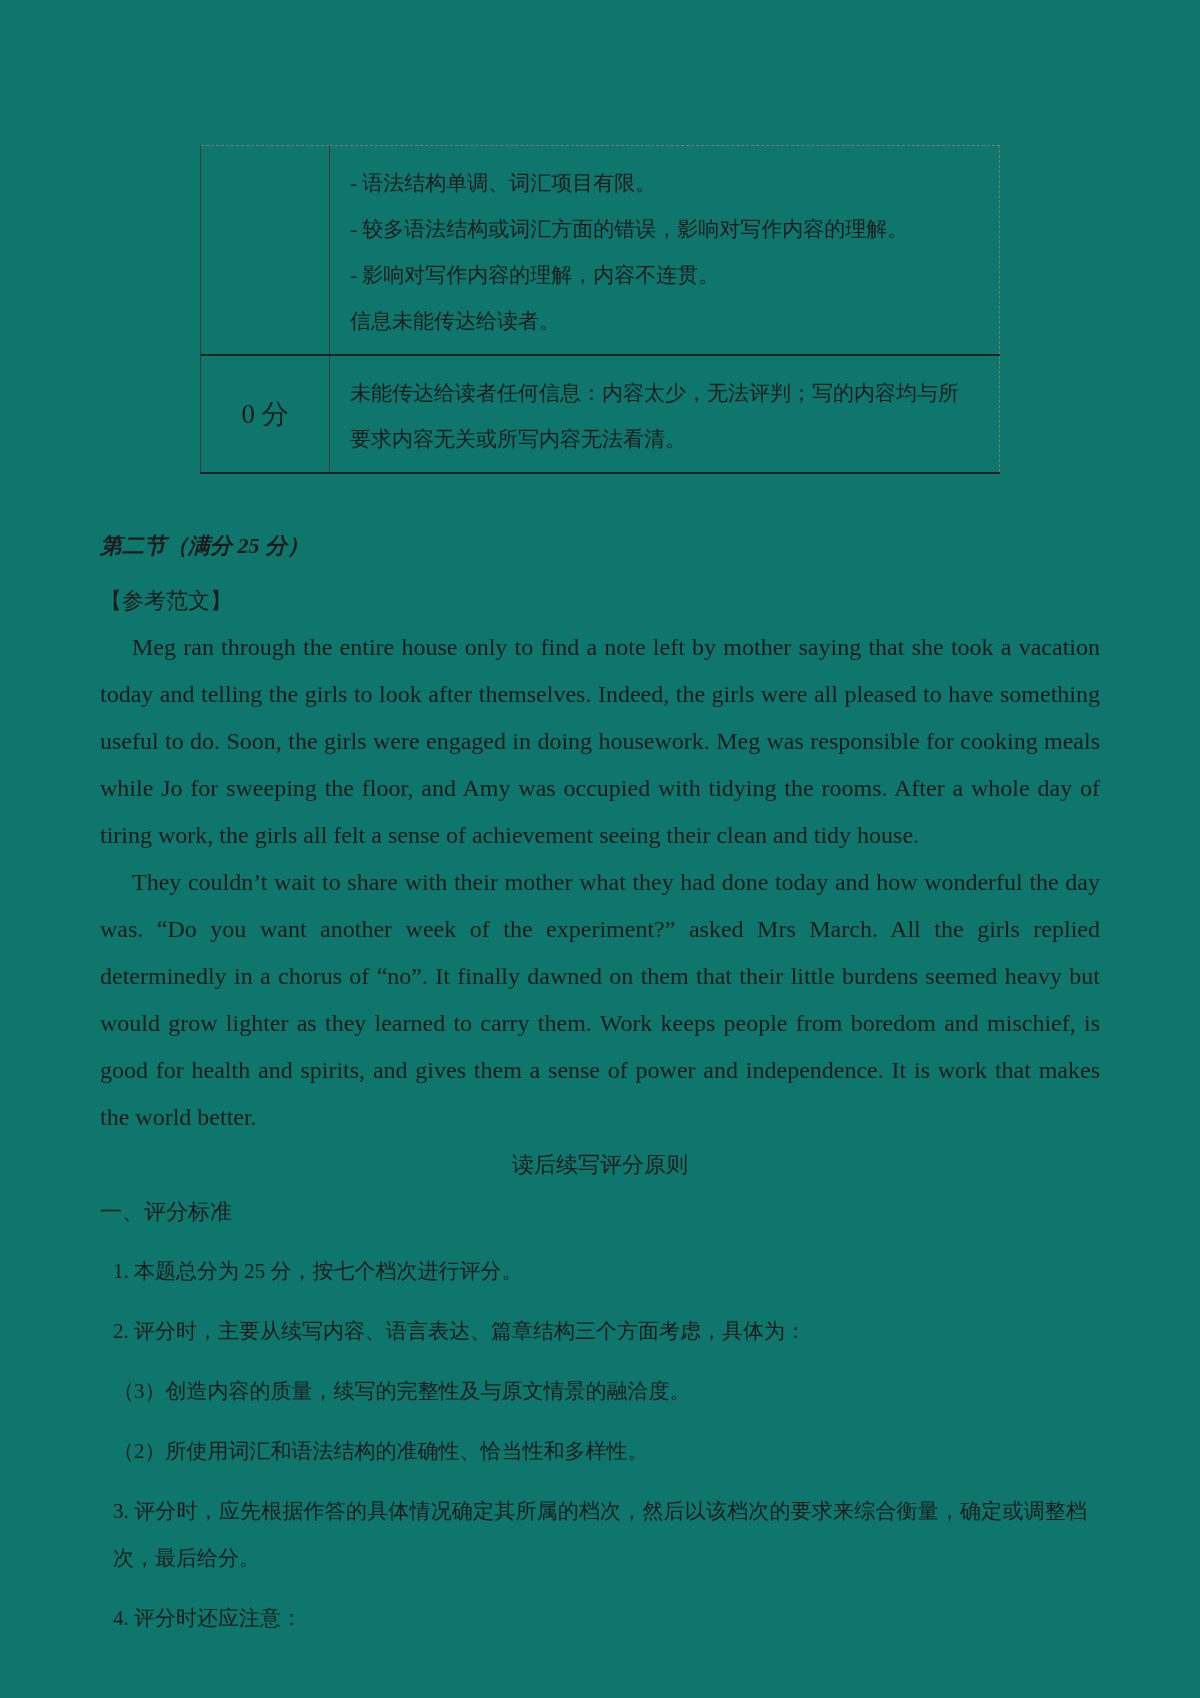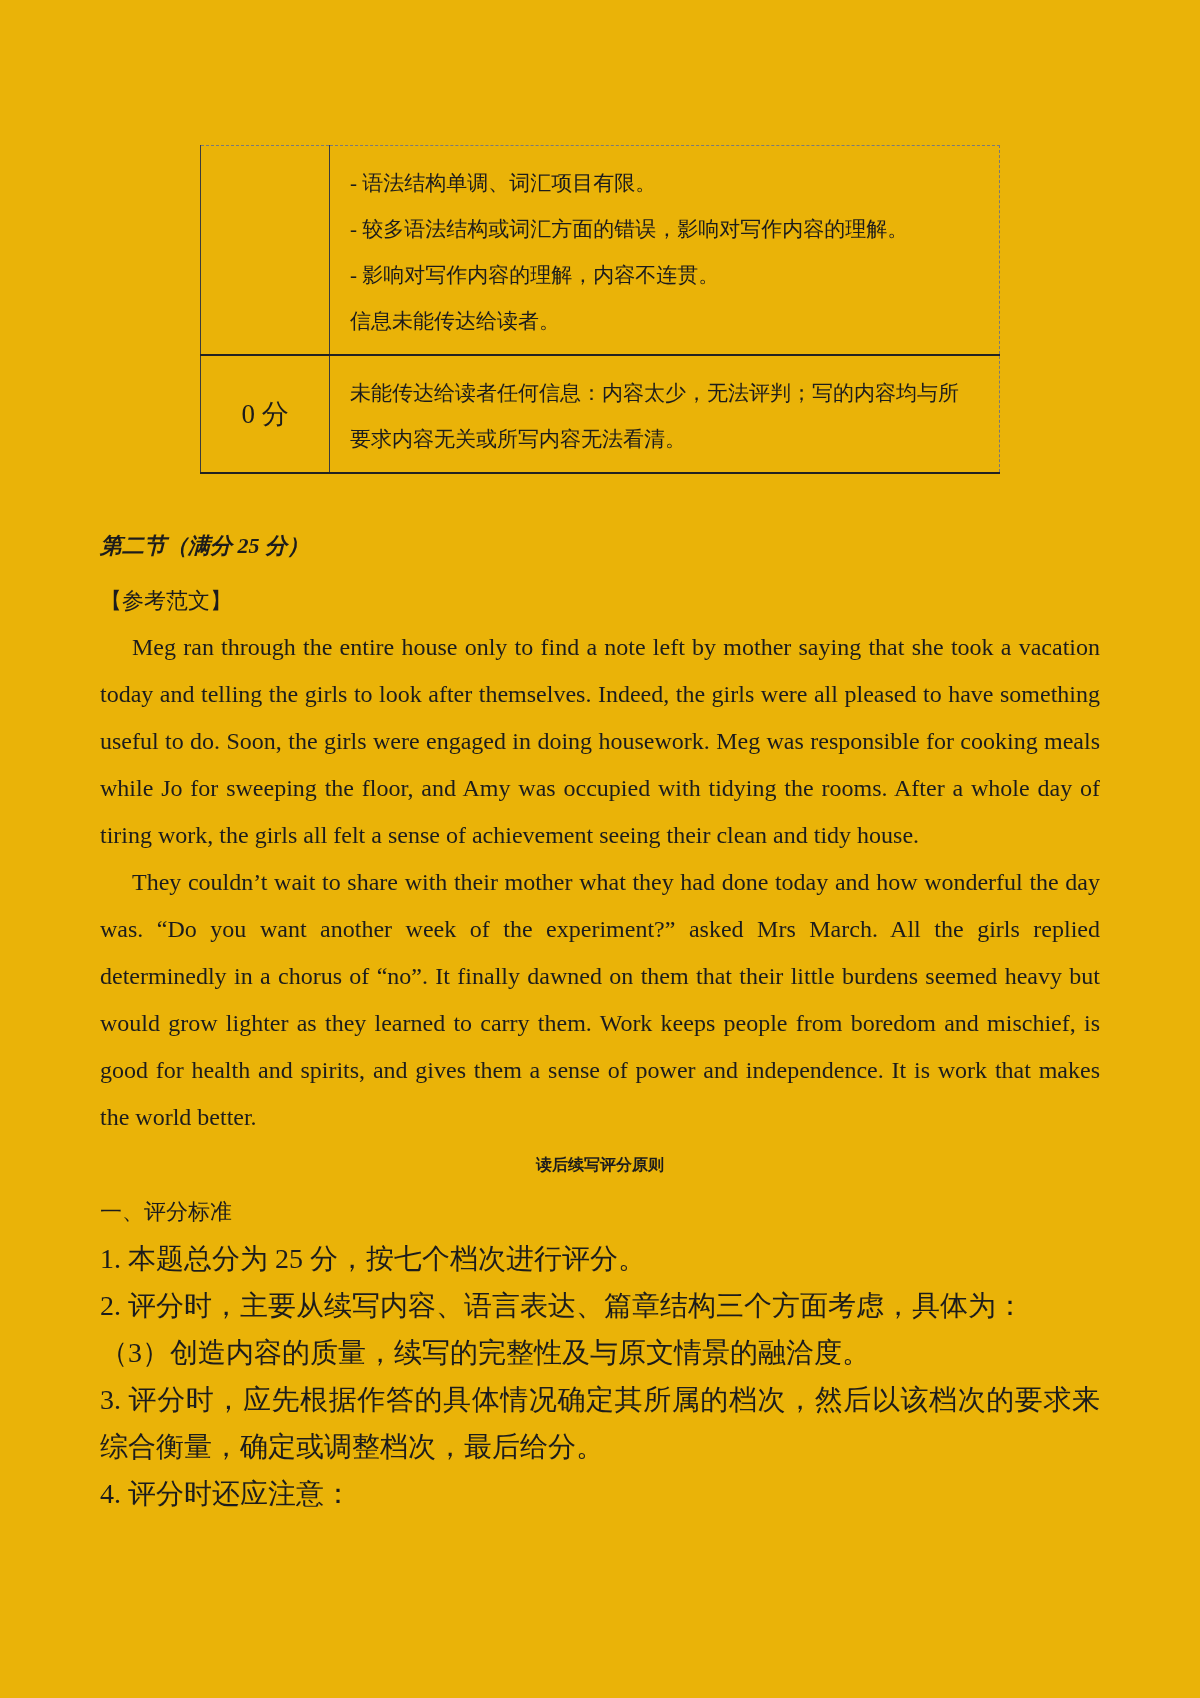--- a/index.html
+++ b/index.html
@@ -4,21 +4,21 @@
 <style>
   html, body {
     margin: 0;
     padding: 0;
     background: #ffffff;
   }
   .page {
     position: relative;
     width: 1200px;
     height: 1698px;
-    background: #eab308;
+    background: #0f766e;
     font-family: "Liberation Serif", "DejaVu Serif", serif;
     color: #1c1c1c;
     overflow: hidden;
   }
   .content {
     padding: 0 100px;
   }
   
   .rubric-table {
     width: 800px;
@@ -70,34 +70,34 @@
   }
   .essay-par {
     margin: 0;
     font-size: 24px;
     line-height: 47px;
     text-align: justify;
     text-indent: 32px;
   }
   .center-heading {
     margin: 0;
-    font-size: 16px;
-    font-weight: bold;
+    font-size: 22px;
+    font-weight: normal;
     line-height: 47px;
     text-align: center;
   }
   .criteria-heading {
     margin: 0;
     font-size: 22px;
     font-weight: normal;
     line-height: 47px;
   }
   .principle-item {
-    margin: 0;
-    font-size: 28px;
+    margin: 13px;
+    font-size: 21px;
     line-height: 47px;
     text-align: justify;
   }
 </style>
 </head>
 <body>
 
 <div class="page">
   <div class="content">
 
@@ -128,17 +128,18 @@
     <p class="essay-par">Meg ran through the entire house only to find a note left by mother saying that she took a vacation today and telling the girls to look after themselves. Indeed, the girls were all pleased to have something useful to do. Soon, the girls were engaged in doing housework. Meg was responsible for cooking meals while Jo for sweeping the floor, and Amy was occupied with tidying the rooms. After a whole day of tiring work, the girls all felt a sense of achievement seeing their clean and tidy house.</p>
     <p class="essay-par">They couldn’t wait to share with their mother what they had done today and how wonderful the day was. “Do you want another week of the experiment?” asked Mrs March. All the girls replied determinedly in a chorus of “no”. It finally dawned on them that their little burdens seemed heavy but would grow lighter as they learned to carry them. Work keeps people from boredom and mischief, is good for health and spirits, and gives them a sense of power and independence. It is work that makes the world better.</p>
 
     <h3 class="center-heading">读后续写评分原则</h3>
 
     <h4 class="criteria-heading">一、评分标准</h4>
 
     <p class="principle-item">1. 本题总分为 25 分，按七个档次进行评分。</p>
     <p class="principle-item">2. 评分时，主要从续写内容、语言表达、篇章结构三个方面考虑，具体为：</p>
     <p class="principle-item">（3）创造内容的质量，续写的完整性及与原文情景的融洽度。</p>
+    <p class="principle-item">（2）所使用词汇和语法结构的准确性、恰当性和多样性。</p>
     <p class="principle-item">3. 评分时，应先根据作答的具体情况确定其所属的档次，然后以该档次的要求来综合衡量，确定或调整档次，最后给分。</p>
     <p class="principle-item">4. 评分时还应注意：</p>
 
   </div>
 </div>
 
 </body></html>

